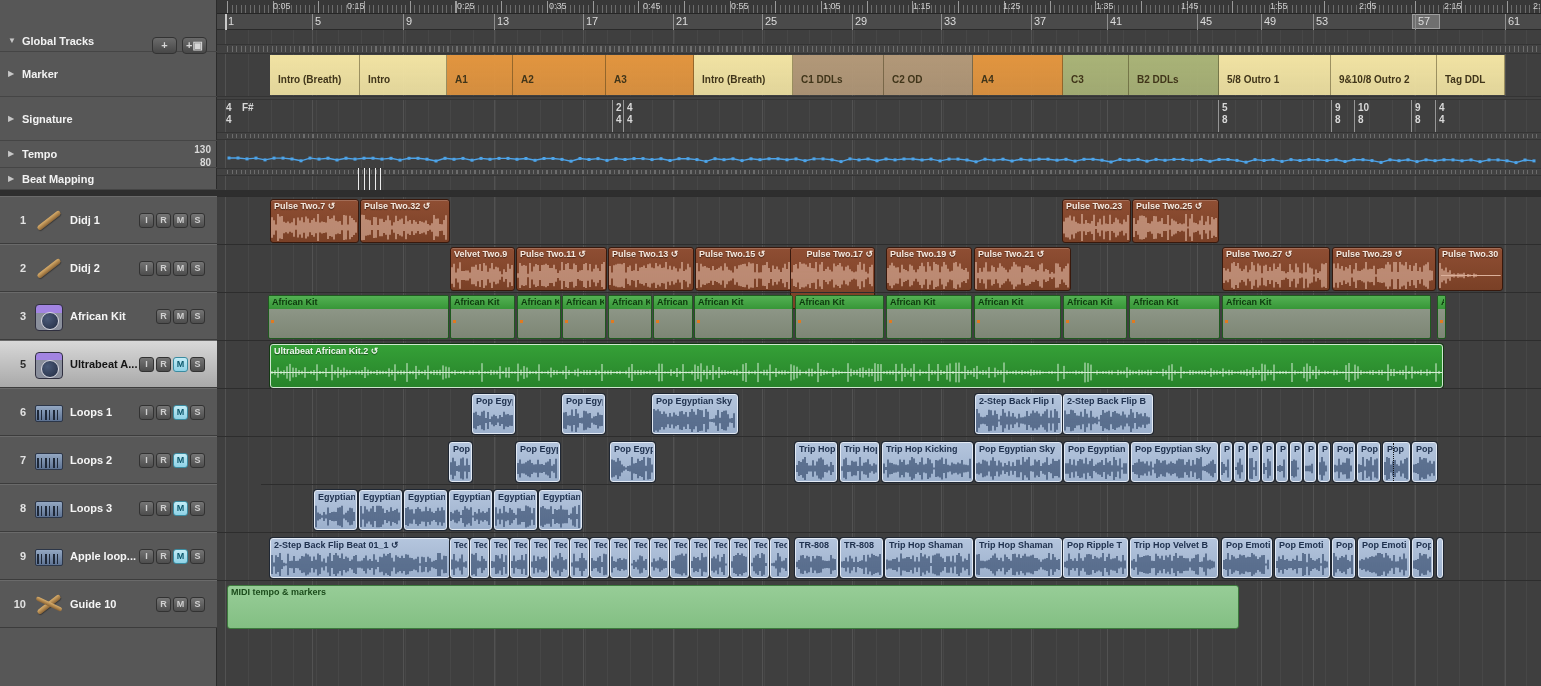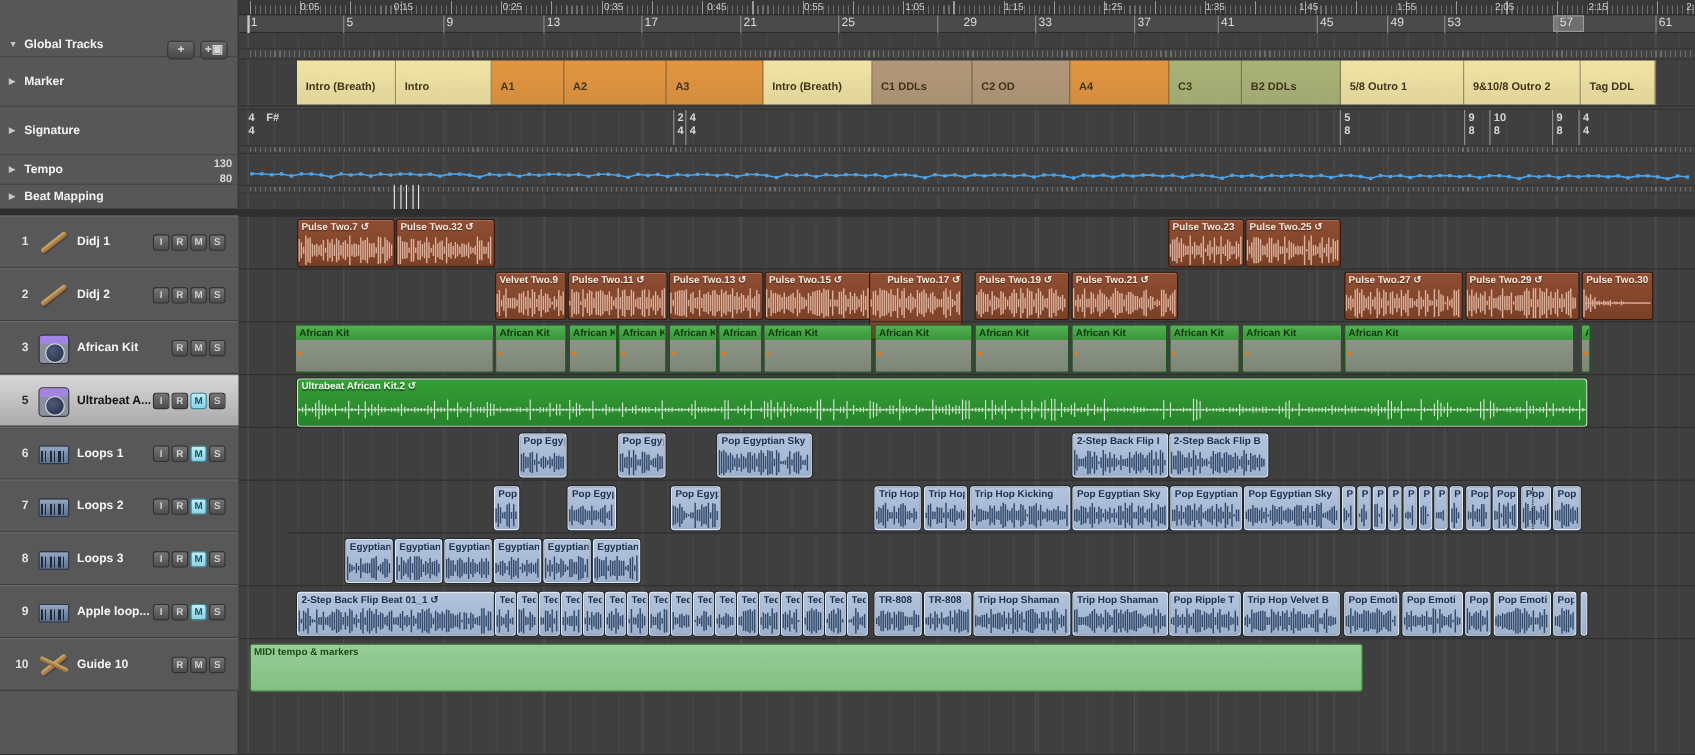--- a/index.html
+++ b/index.html
@@ -258,21 +258,21 @@
         <div class="strong-grid" style="left: 1096px; top: 30px; bottom: 0px;"></div>
         <div class="strong-grid" style="left: 1198px; top: 30px; bottom: 0px;"></div>
         <div class="strong-grid" style="left: 1288px; top: 30px; bottom: 0px;"></div>
       </div>
 
     <div class="time-ruler">
       <div class="ticks"></div>
       <div class="bigticks"></div>
       <div id="time-labels">
           <span class="tlabel" style="left: 56px;">0:05</span>
-          <span class="tlabel" style="left: 141px;">0:15</span>
+          <span class="tlabel" style="left: 130px;">0:15</span>
           <span class="tlabel" style="left: 240px;">0:25</span>
           <span class="tlabel" style="left: 332px;">0:35</span>
           <span class="tlabel" style="left: 426px;">0:45</span>
           <span class="tlabel" style="left: 514px;">0:55</span>
           <span class="tlabel" style="left: 606px;">1:05</span>
           <span class="tlabel" style="left: 696px;">1:15</span>
           <span class="tlabel" style="left: 786px;">1:25</span>
           <span class="tlabel" style="left: 879px;">1:35</span>
           <span class="tlabel" style="left: 964px;">1:45</span>
           <span class="tlabel" style="left: 1053px;">1:55</span>
@@ -291,21 +291,21 @@
           <span class="blabel" style="left: 189px;">9</span>
           <div class="btick" style="left: 277px;"></div>
           <span class="blabel" style="left: 280px;">13</span>
           <div class="btick" style="left: 366px;"></div>
           <span class="blabel" style="left: 369px;">17</span>
           <div class="btick" style="left: 456px;"></div>
           <span class="blabel" style="left: 459px;">21</span>
           <div class="btick" style="left: 545px;"></div>
           <span class="blabel" style="left: 548px;">25</span>
           <div class="btick" style="left: 635px;"></div>
-          <span class="blabel" style="left: 638px; margin-left: 21px;">29</span>
+          <span class="blabel" style="left: 638px;">29</span>
           <div class="btick" style="left: 724px;"></div>
           <span class="blabel" style="left: 727px;">33</span>
           <div class="btick" style="left: 814px;"></div>
           <span class="blabel" style="left: 817px;">37</span>
           <div class="btick" style="left: 890px;"></div>
           <span class="blabel" style="left: 893px;">41</span>
           <div class="btick" style="left: 980px;"></div>
           <span class="blabel" style="left: 983px;">45</span>
           <div class="btick" style="left: 1044px;"></div>
           <span class="blabel" style="left: 1047px;">49</span>

